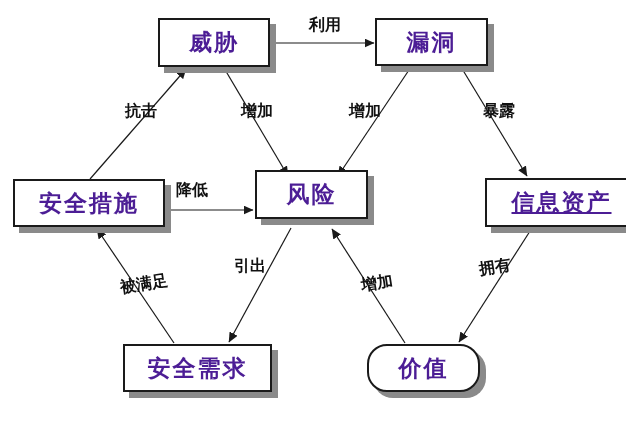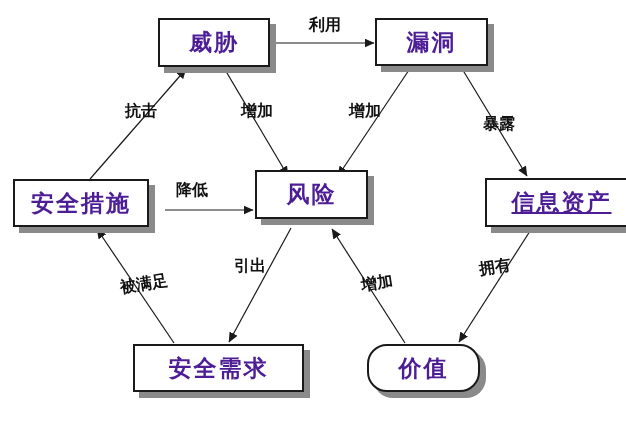--- a/index.html
+++ b/index.html
@@ -48,32 +48,32 @@
     font-weight: bold;
     color: #111111;
     white-space: nowrap;
     line-height: 1;
   }
   .edge-label.tilt { transform: translate(-50%, -50%) rotate(-9deg); }
 
   
   #n-threat               { left: 158px; top: 18px;  width: 112px; height: 49px; }
   #n-vulnerability        { left: 375px; top: 18px;  width: 113px; height: 48px; }
-  #n-security-measure     { left: 13px;  top: 179px; width: 136px; height: 48px; }
+  #n-security-measure     { left: 13px;  top: 179px; width: 152px; height: 48px; }
   #n-risk                 { left: 255px; top: 170px; width: 113px; height: 49px; }
   #n-information-asset    { left: 485px; top: 178px; width: 153px; height: 49px; text-decoration: underline; }
-  #n-security-requirement { left: 133px; top: 344px; width: 171px; height: 48px; }
+  #n-security-requirement { left: 123px; top: 344px; width: 149px; height: 48px; }
   #n-value                { left: 367px; top: 344px; width: 113px; height: 48px; border-radius: 20px; }
 
   
   #el-0 { left: 325px; top: 25px; }
   #el-1 { left: 141px; top: 111px; }
   #el-2 { left: 257px; top: 111px; }
   #el-3 { left: 365px; top: 111px; }
-  #el-4 { left: 499px; top: 124px; }
+  #el-4 { left: 499px; top: 111px; }
   #el-5 { left: 192px; top: 190px; }
   #el-6 { left: 250px; top: 266px; }
   #el-7 { left: 144px; top: 284px; }
   #el-8 { left: 495px; top: 267px; }
   #el-9 { left: 377px; top: 283px; }
 </style>
 </head>
 <body>
 
 <div class="canvas">

